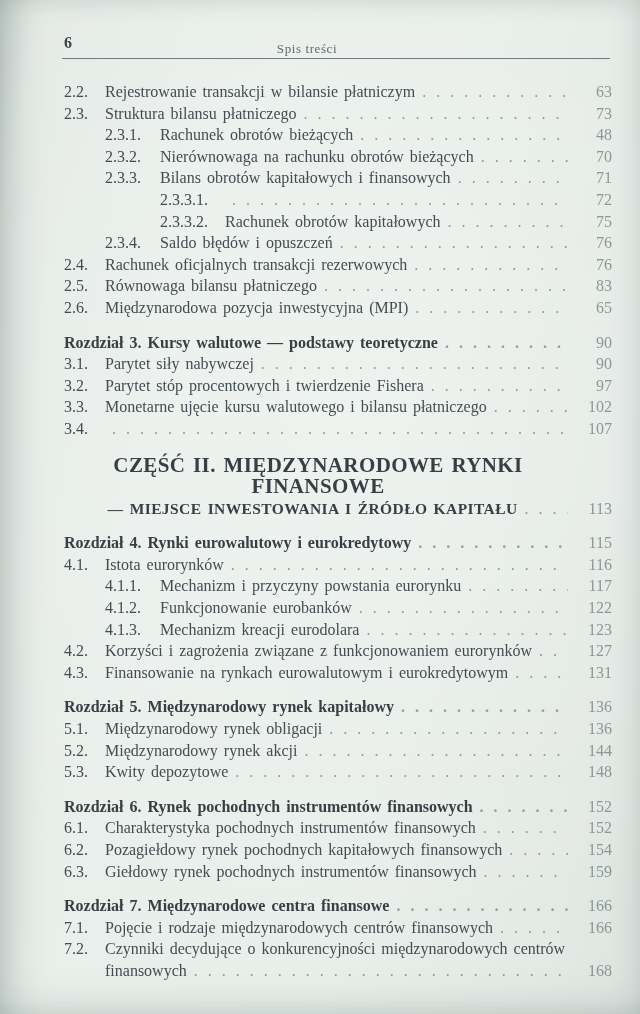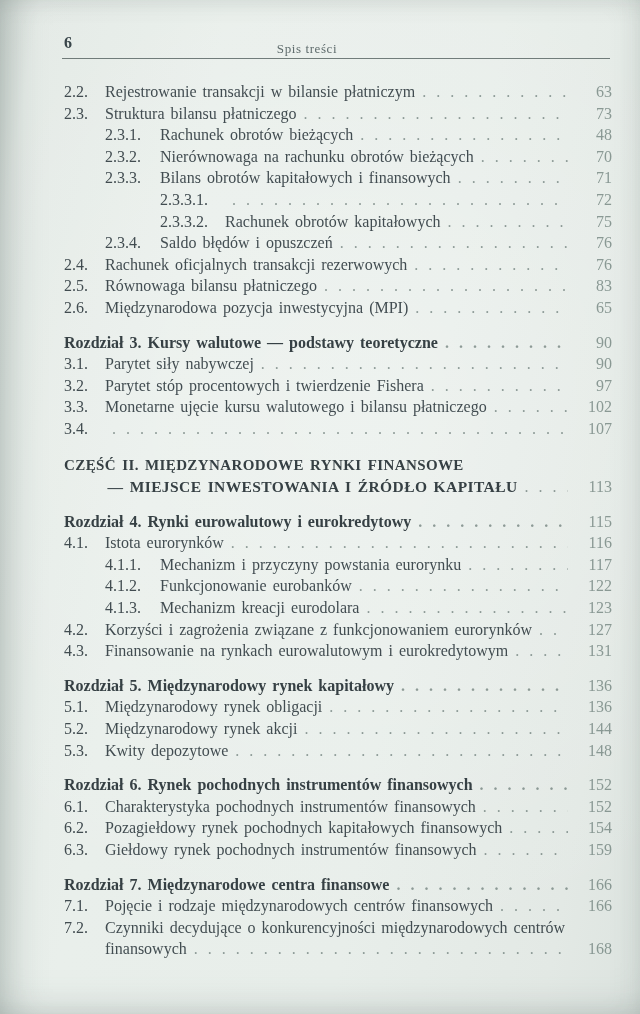--- a/index.html
+++ b/index.html
@@ -78,22 +78,23 @@
     color: rgba(112, 129, 124, 0.78);
   }
   .chapter { margin-top: 13px; font-weight: bold; }
   .chapter .title { color: rgba(38, 49, 53, 0.92); }
   .chapter .pg { font-weight: normal; }
   .cont-row .num { width: 41px; }
 
   
   .part { margin-top: 15px; font-weight: bold; }
   .part .part-line1 {
+    text-align: center;
     padding-right: 40px;
-    font-size: 15px;
+    font-size: 21px;
     letter-spacing: 0.4px;
     color: rgba(38, 49, 53, 0.92);
   }
   .part .part-line2 { display: flex; align-items: baseline; }
   .part .spacer { flex: 1 1 0; }
   .part .ptext {
     flex: none;
     font-size: 15.5px;
     letter-spacing: 0.4px;
     color: rgba(38, 49, 53, 0.92);

